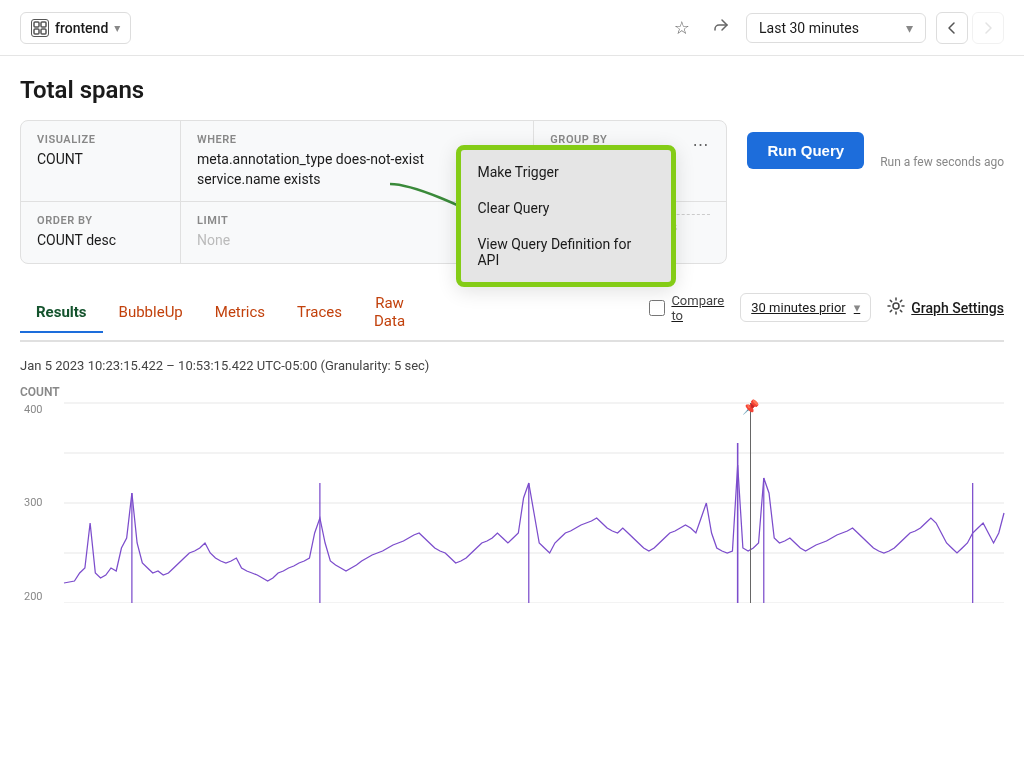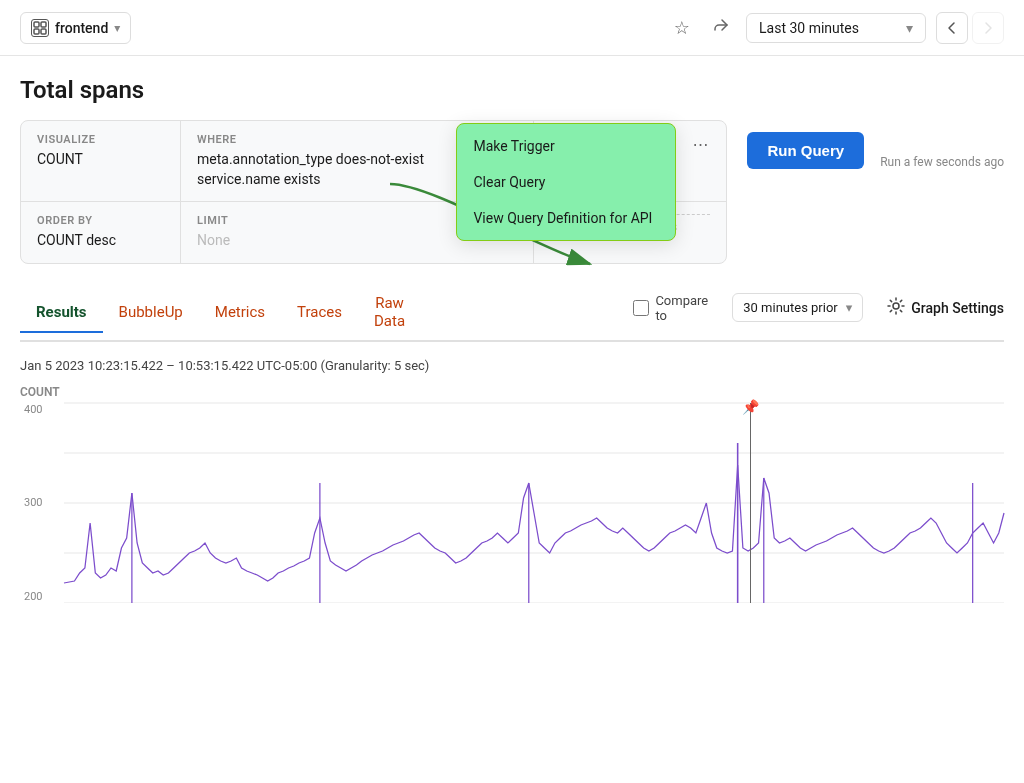--- a/index.html
+++ b/index.html
@@ -170,24 +170,24 @@
     .query-and-run {
       display: flex;
       align-items: flex-start;
       margin-bottom: 20px;
     }
     .query-builder-wrap { flex: 1; }
 
     
     .dropdown-menu {
       position: absolute;
-      top: 2px;
+      top: 24px;
       right: 50px;
-      background: #86efac;
-      border: 1px solid #84cc16;
+      background: #e5e5e5;
+      border: 5px solid #84cc16;
       border-radius: 8px;
       box-shadow: 0 4px 20px rgba(0,0,0,0.12);
       z-index: 100;
       min-width: 220px;
       padding: 4px 0;
     }
     .dropdown-item {
       padding: 10px 16px;
       cursor: pointer;
       font-size: 14px;
@@ -217,23 +217,24 @@
       border-bottom: 2px solid #1d6ddb;
     }
     .tab.two-line {
       text-align: center;
       line-height: 1.2;
     }
 
     .tab-extras {
       display: flex;
       align-items: center;
-      gap: 24px;
+      gap: 16px;
       margin-left: auto;
       padding-bottom: 8px;
+      text-decoration: underline;
     }
 
     .compare-check {
       display: flex;
       align-items: center;
       gap: 6px;
       font-size: 13px;
       color: #444;
     }
     .compare-check input[type="checkbox"] {

